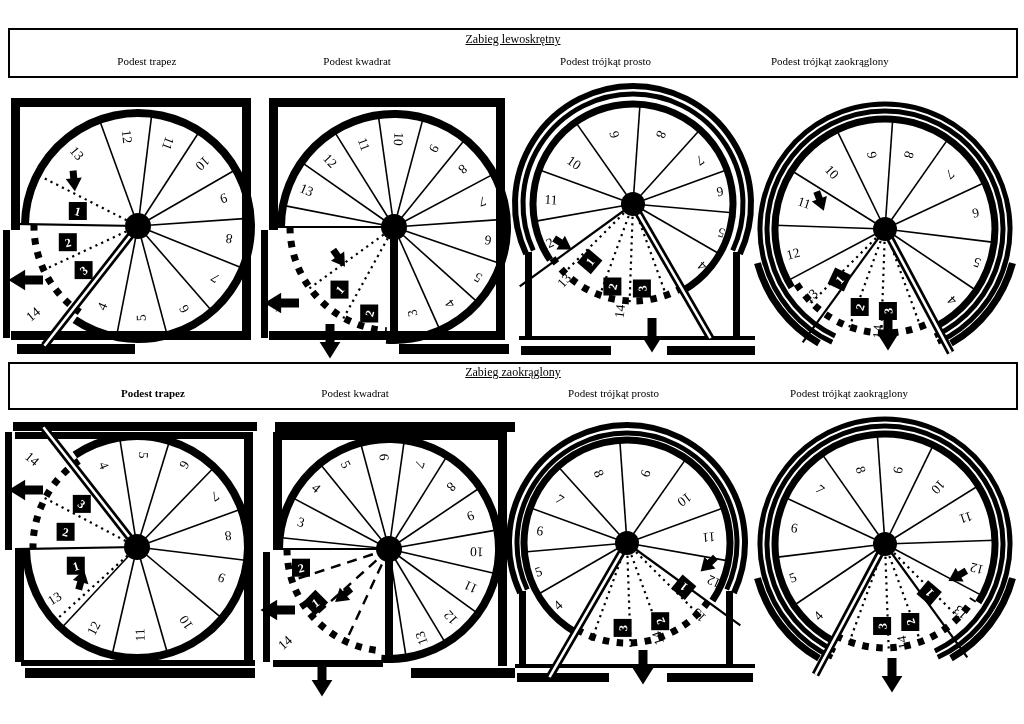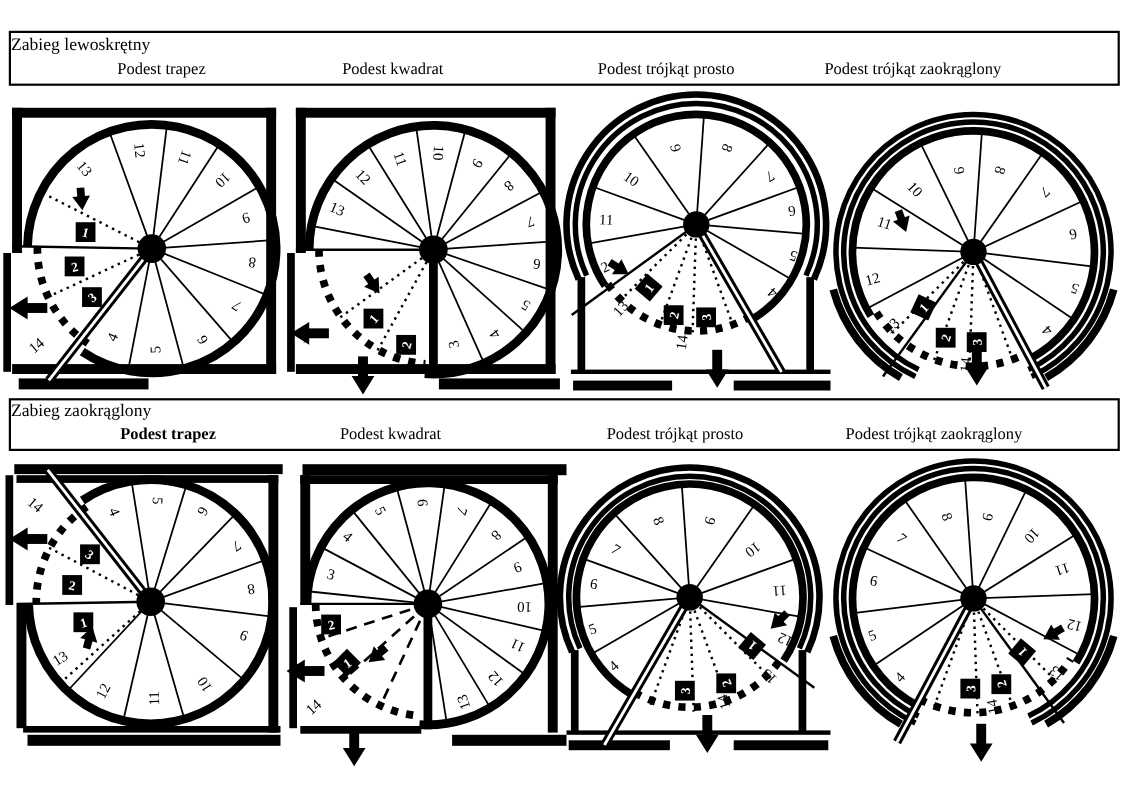--- a/index.html
+++ b/index.html
@@ -1,20 +1,20 @@
 <!DOCTYPE html>
 <html><head>
 <meta charset="utf-8">
 <style>
   html,body{margin:0;padding:0;}
   body{width:1024px;height:724px;background:#fff;position:relative;overflow:hidden;
        font-family:"Liberation Serif", serif; color:#000;}
   .hdr{position:absolute;left:8px;width:1006px;border:2px solid #000;background:#fff;}
-  .hdr-title{position:absolute;left:0;width:100%;text-align:left;font-size:16px;top:2px;}
-  .hdr-col{position:absolute;font-size:15px;transform:translateX(-50%);white-space:nowrap;top:25px;}
+  .hdr-title{position:absolute;left:0;width:100%;text-align:center;font-size:12px;top:2px;text-decoration:underline;}
+  .hdr-col{position:absolute;font-size:11px;transform:translateX(-50%);white-space:nowrap;top:25px;}
   .hdr-col.bold{font-weight:bold;}
   .panel{position:absolute;}
   .panel svg{overflow:visible;display:block;}
   text{font-family:"Liberation Serif", serif;}
 </style>
 </head>
 <body>
 
 <div class="hdr" style="top:28px;height:46px">
   <div class="hdr-title">Zabieg lewoskrętny</div>

